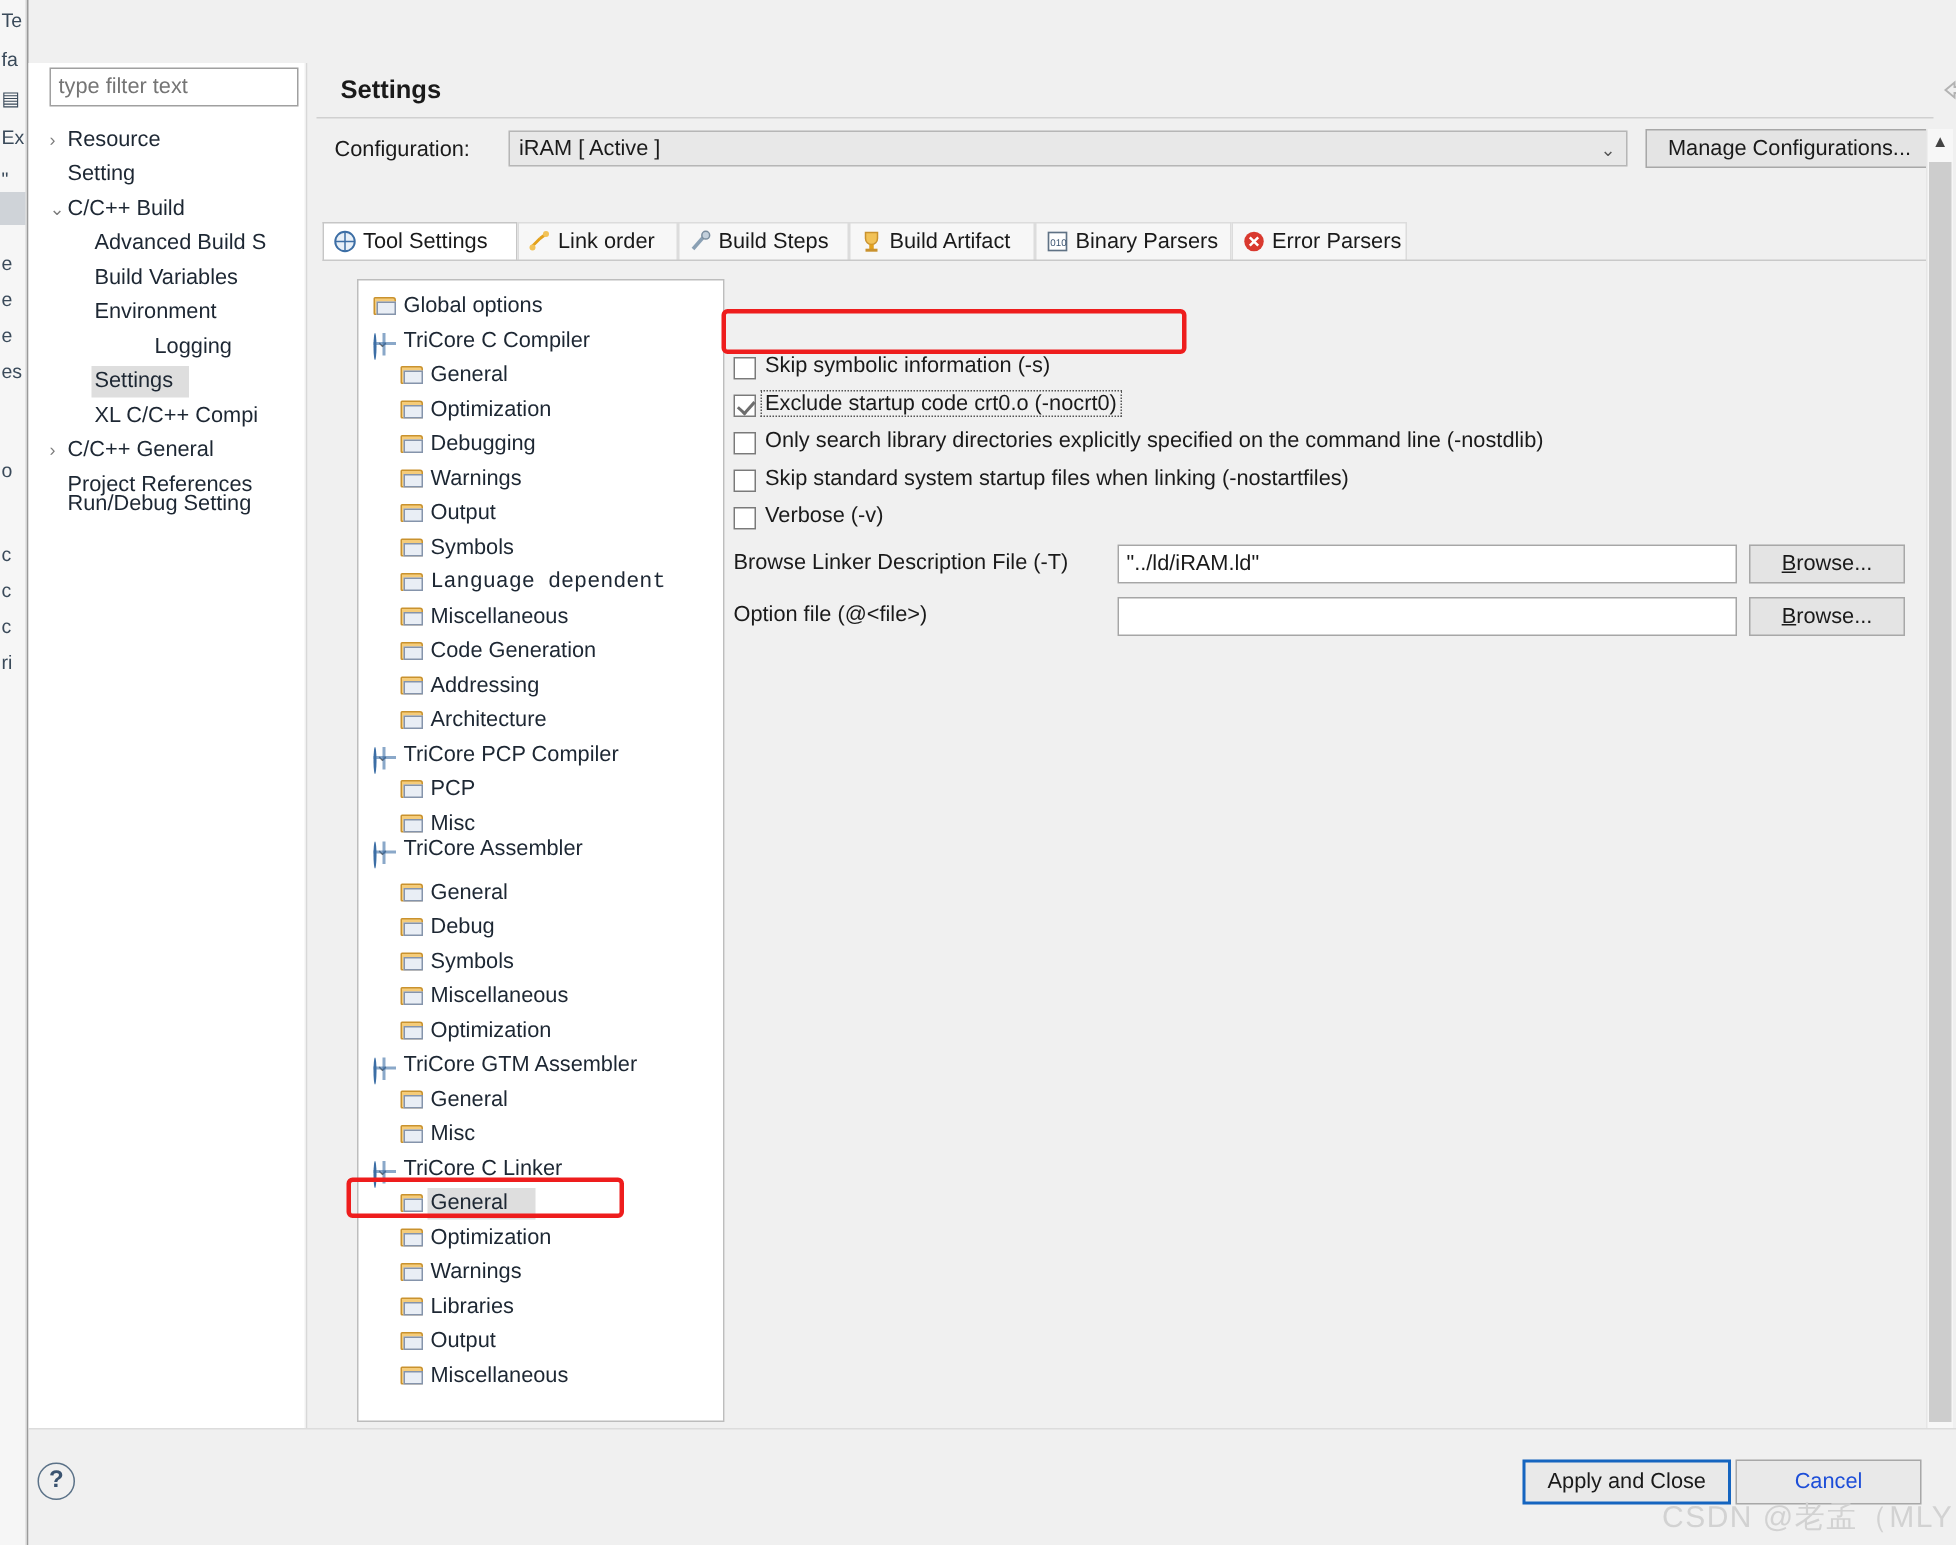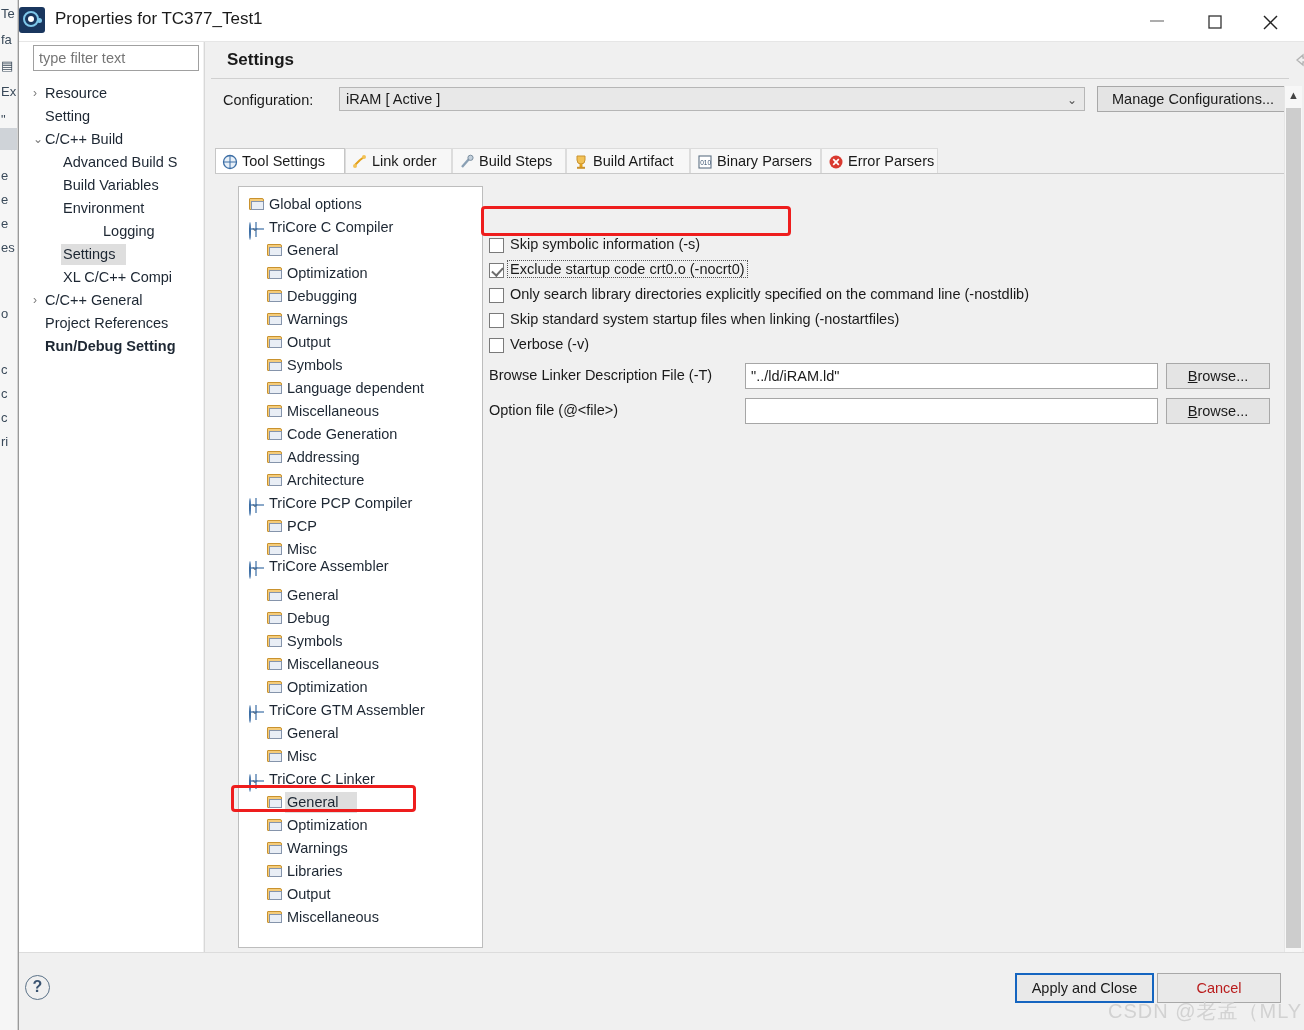--- a/index.html
+++ b/index.html
@@ -332,21 +332,21 @@
     width: 139px; height: 30px;
     background: #e9e9e9; border: 2px solid #1565c0;
     font-size: 14.5px; color: #1a1a1a;
     text-align: center; line-height: 26px;
     cursor: default;
   }
   #cancel-btn {
     position: absolute; left: 1138px; top: 20px;
     width: 124px; height: 30px;
     background: #e9e9e9; border: 1px solid #a8a8a8;
-    font-size: 14.5px; color: #b91c1c;
+    font-size: 14.5px; color: #1d4ed8;
     text-align: center; line-height: 28px;
     cursor: default;
   }
   #watermark {
     position: absolute; left: 1089px; top: 998px;
     font-size: 20px; color: #d2d2d2;
     white-space: nowrap;
     letter-spacing: 1px;
   }
 </style>
@@ -368,45 +368,20 @@
       <div class="bg-frag" style="top: 306px;">o</div>
       <div class="bg-frag" style="top: 362px;">c</div>
       <div class="bg-frag" style="top: 386px;">c</div>
       <div class="bg-frag" style="top: 410px;">c</div>
       <div class="bg-frag" style="top: 434px;">ri</div>
     </div>
 </div>
 
 <div id="dialog">
 
-  <div id="titlebar">
-    <div id="app-icon">
-      <div class="ring"></div>
-        <div class="dot"></div>
-        <div class="pip"></div>
-    </div>
-    <div id="win-title">Properties for TC377_Test1</div>
-
-    <div class="winbtn" id="btn-min">
-      <svg width="16" height="12">
-          <line x1="0" y1="6" x2="14" y2="6" stroke="#777" stroke-width="1.2"></line>
-        </svg>
-    </div>
-    <div class="winbtn" id="btn-max">
-      <svg width="16" height="14">
-          <rect x="1" y="1" width="12" height="12" fill="none" stroke="#333" stroke-width="1.3"></rect>
-        </svg>
-    </div>
-    <div class="winbtn" id="btn-close">
-      <svg width="16" height="16">
-        <line x1="1" y1="1" x2="14" y2="14" stroke="#222" stroke-width="1.4"></line>
-        <line x1="14" y1="1" x2="1" y2="14" stroke="#222" stroke-width="1.4"></line>
-      </svg>
-    </div>
-  </div>
 
   <div id="sidebar">
     <input id="filter-input" type="text" placeholder="type filter text" style="">
     <div id="s-sel" style="top: 202px; left: 42px; width: 65px;"></div>
     <div id="sidebar-items">
         <div class="s-item" style="top: 40px;">
           <span class="arrow" style="left: 14px;">›</span>
           <span class="lbl" style="left: 26px;">Resource</span>
         </div>
         <div class="s-item" style="top: 63px;">
@@ -434,21 +409,21 @@
         <div class="s-item" style="top: 224px;">
           <span class="lbl" style="left: 44px;">XL C/C++ Compi</span>
         </div>
         <div class="s-item" style="top: 247px;">
           <span class="arrow" style="left: 14px;">›</span>
           <span class="lbl" style="left: 26px;">C/C++ General</span>
         </div>
         <div class="s-item" style="top: 270px;">
           <span class="lbl" style="left: 26px;">Project References</span>
         </div>
-        <div class="s-item" style="top: 293px; font-weight: bold;">
+        <div class="s-item" style="top: 283px;">
           <span class="lbl" style="left: 26px;">Run/Debug Setting</span>
         </div>
       </div>
     <div id="sb-hscroll">
       <div class="arr" style="left:0">‹</div>
       <div id="sb-hthumb"></div>
       <div class="arr" style="right:0">›</div>
     </div>
   </div>
   <div id="v-divider"></div>
@@ -536,21 +511,21 @@
           <div class="t-item" style="top: 144px;">
             <span class="ti" style="left: 28px;"><span class="ic-folder"><span class="back"></span><span class="front"></span></span></span>
             <span class="lbl" style="left: 48px;">Output</span>
           </div>
           <div class="t-item" style="top: 167px;">
             <span class="ti" style="left: 28px;"><span class="ic-folder"><span class="back"></span><span class="front"></span></span></span>
             <span class="lbl" style="left: 48px;">Symbols</span>
           </div>
           <div class="t-item" style="top: 190px;">
             <span class="ti" style="left: 28px;"><span class="ic-folder"><span class="back"></span><span class="front"></span></span></span>
-            <span class="lbl" style="left: 48px;">Language dependent</span>
+            <span class="lbl" style="left: 48px; font-family: Liberation Mono, monospace;">Language dependent</span>
           </div>
           <div class="t-item" style="top: 213px;">
             <span class="ti" style="left: 28px;"><span class="ic-folder"><span class="back"></span><span class="front"></span></span></span>
             <span class="lbl" style="left: 48px;">Miscellaneous</span>
           </div>
           <div class="t-item" style="top: 236px;">
             <span class="ti" style="left: 28px;"><span class="ic-folder"><span class="back"></span><span class="front"></span></span></span>
             <span class="lbl" style="left: 48px;">Code Generation</span>
           </div>
           <div class="t-item" style="top: 259px;">

